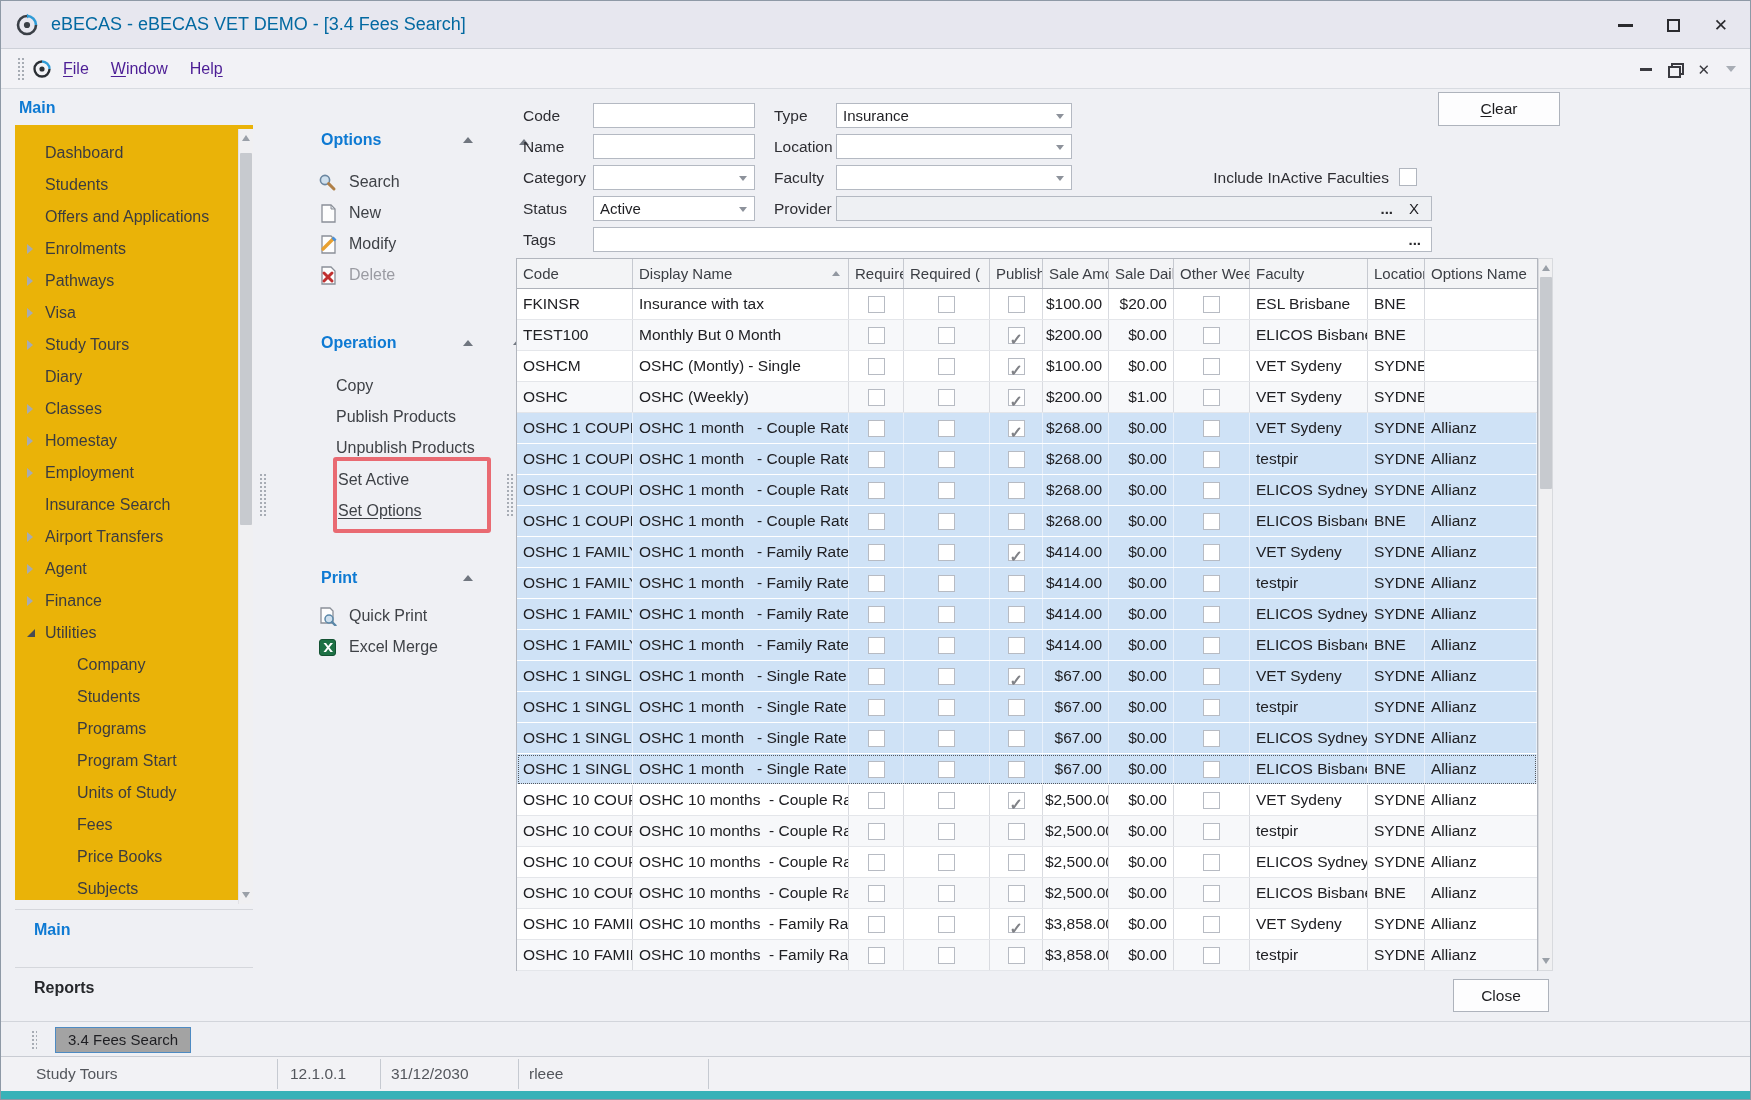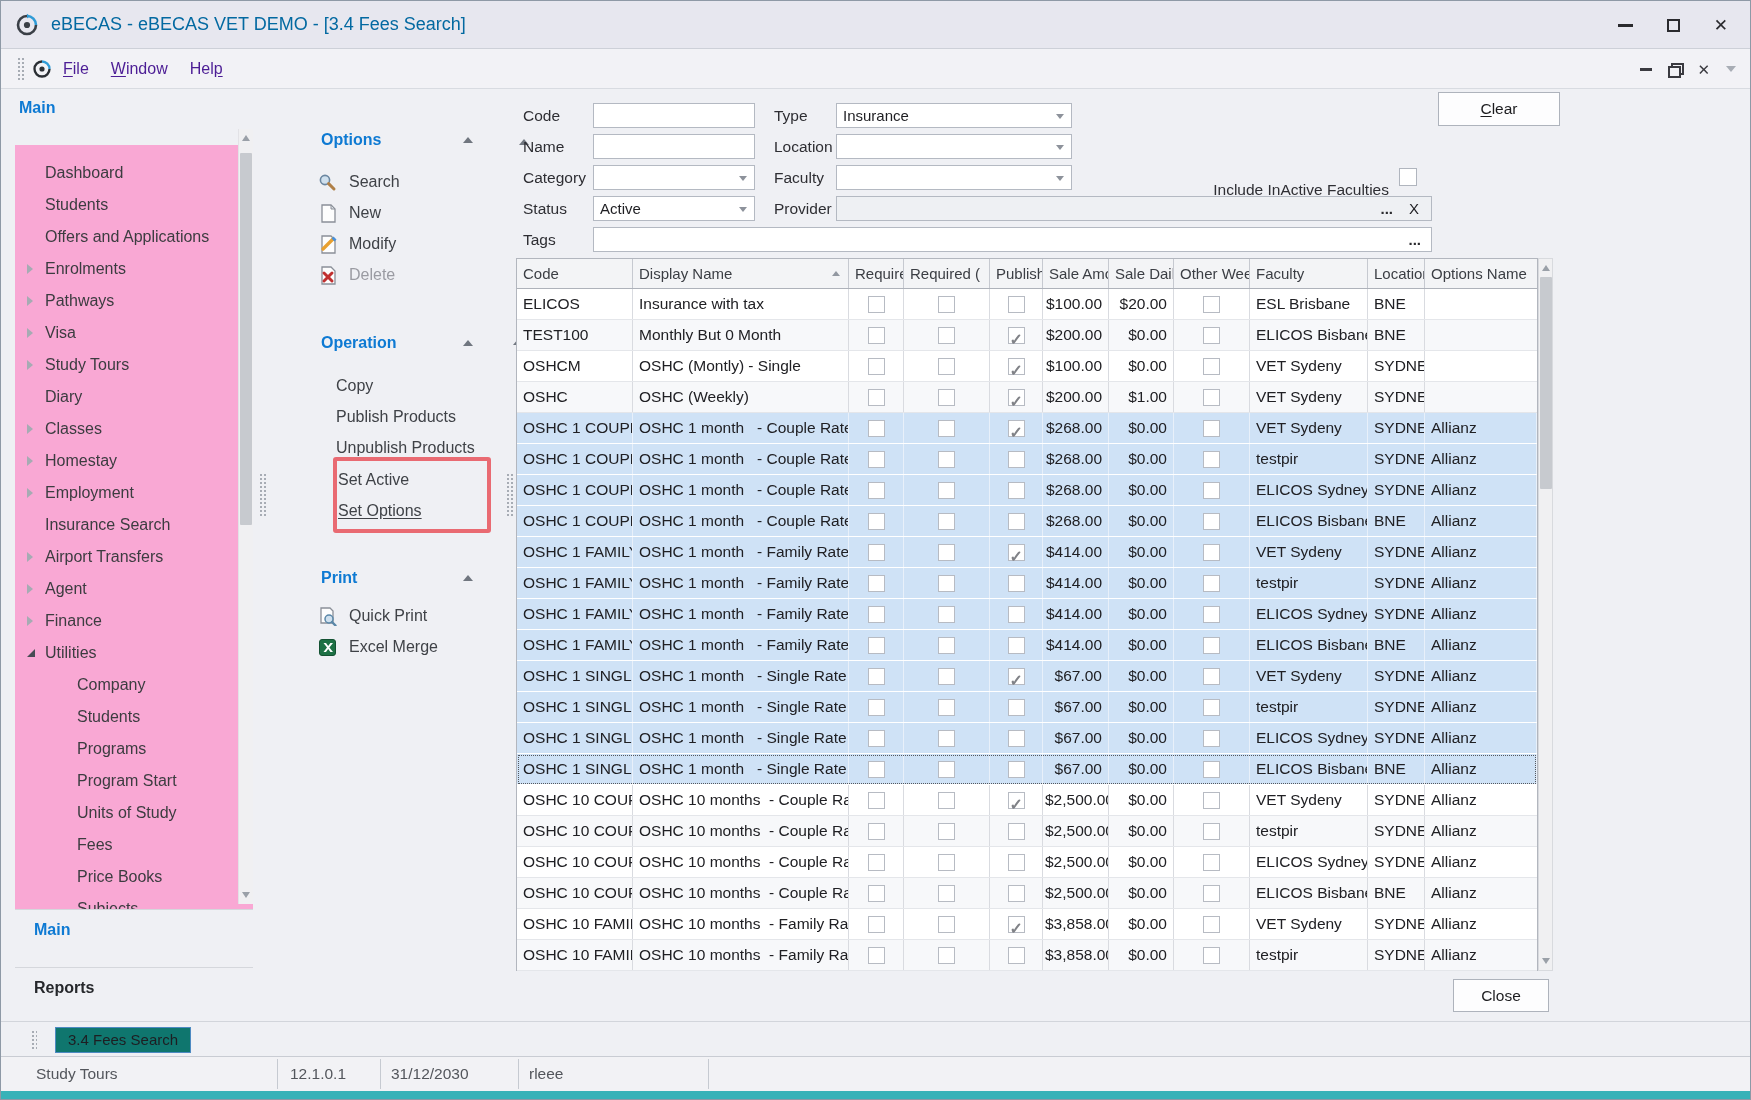--- a/index.html
+++ b/index.html
@@ -26,21 +26,21 @@
   .mdictrls{position:absolute;right:14px;top:0;height:40px;display:flex;align-items:center;gap:16px;}
   .mdi-min{width:12px;height:3px;background:#3a3a40;}
   .mdi-restore{position:relative;width:13px;height:12px;}
   .mdi-restore:before{content:"";position:absolute;left:3px;top:0;width:9px;height:8px;border:2px solid #3a3a40;background:#f2f2f6;}
   .mdi-restore:after{content:"";position:absolute;left:0;top:3px;width:9px;height:8px;border:2px solid #3a3a40;background:#f2f2f6;}
   .mdi-x{font-size:15px;color:#3a3a40;line-height:1;}
   .mdi-dd{width:0;height:0;border-left:5px solid transparent;border-right:5px solid transparent;border-top:6px solid #a8adb5;}
 
   
   .side-header{position:absolute;left:18px;top:98px;font-size:16px;font-weight:bold;color:#0e7ad3;}
-  .tree{position:absolute;left:14px;top:144px;width:238px;height:775px;background:#f9a8d4;overflow:hidden;padding-top:12px;}
+  .tree{position:absolute;left:14px;top:124px;width:238px;height:775px;background:#eab308;overflow:hidden;padding-top:12px;}
   .titem{height:32px;display:flex;align-items:center;padding-left:12px;font-size:16px;color:#3c3c40;cursor:default;}
   .titem .arrbox{width:15px;height:12px;display:flex;align-items:center;flex:0 0 auto;}
   .titem .lbl{margin-left:3px;white-space:nowrap;}
   .titem.sub{padding-left:44px;}
   .tarr-c{width:0;height:0;border-top:5px solid transparent;border-bottom:5px solid transparent;border-left:6px solid #a6abb3;}
   .tarr-e{width:0;height:0;border-bottom:8px solid #474c54;border-left:8px solid transparent;}
   .tree-scroll{position:absolute;left:237px;top:128px;width:15px;height:775px;background:#f0f0f2;border-left:1px solid #e2e2e6;}
   .sb-up{position:absolute;left:3px;top:6px;width:0;height:0;border-left:4px solid transparent;border-right:4px solid transparent;border-bottom:6px solid #9aa0a8;}
   .sb-dn{position:absolute;left:3px;bottom:6px;width:0;height:0;border-left:4px solid transparent;border-right:4px solid transparent;border-top:6px solid #9aa0a8;}
   .sb-thumb{position:absolute;left:1px;width:12px;background:#c7cacf;border-radius:1px;}
@@ -82,21 +82,21 @@
   .gc.cbc{display:flex;align-items:center;justify-content:center;padding-left:0;}
   .cb{width:17px;height:17px;background:#fff;border:1px solid #b7bbc3;position:relative;}
   .cb.on:after{content:"\2713";position:absolute;left:1px;top:-3px;font-size:16px;font-weight:bold;color:#808287;}
   .c-code{width:116px;} .c-name{width:216px;} .c-req1{width:55px;} .c-req2{width:86px;}
   .c-pub{width:53px;} .c-amt{width:66px;} .c-daily{width:65px;} .c-other{width:76px;}
   .c-fac{width:118px;} .c-loc{width:57px;} .c-prov{flex:1;border-right:none;}
   .grid-scroll{position:absolute;left:1537px;top:257px;width:15px;height:713px;background:#f0f0f2;border:1px solid #d8dade;}
 
   
   .tabbar{position:absolute;left:0;top:1020px;width:100%;height:36px;background:#eff0f4;border-top:1px solid #d2d5db;border-bottom:1px solid #c9ccd3;}
-  .tab{position:absolute;left:54px;top:5px;height:26px;padding:0 12px;background:#0f766e;border:1px solid #4d8ac2;font-size:15px;color:#1e1e22;line-height:24px;}
+  .tab{position:absolute;left:54px;top:5px;height:26px;padding:0 12px;background:#a3a3a3;border:1px solid #4d8ac2;font-size:15px;color:#1e1e22;line-height:24px;}
   .tabbar .grip{position:absolute;left:30px;top:8px;width:6px;height:20px;}
   .statusbar{position:absolute;left:0;top:1056px;width:100%;height:34px;background:#f2f2f5;}
   .seg{position:absolute;top:0;height:34px;line-height:34px;font-size:15.5px;color:#53565c;white-space:nowrap;}
   .sep{position:absolute;top:2px;height:30px;width:1px;background:#c6cad1;}
   .teal{position:absolute;left:0;top:1090px;width:100%;height:9px;background:#38b2b8;}
 
   .vgrip{width:8px;height:44px;}
 </style>
 </head>
 <body>
@@ -398,21 +398,21 @@
   </div>
 
   <div class="flabel" style="left:522px;top:164px;">Category</div>
   <div class="finput" style="left:592px;top:164px;width:162px;">
     <span class="caret"></span>
   </div>
   <div class="flabel" style="left:773px;top:164px;">Faculty</div>
   <div class="finput" style="left:835px;top:164px;width:236px;">
     <span class="caret"></span>
   </div>
-  <div class="flabel" style="left:1140px;top:176px;width:248px;text-align:right;">Include InActive Faculties</div>
+  <div class="flabel" style="left:1140px;top:164px;width:248px;text-align:right;">Include InActive Faculties</div>
   <span class="chk" style="left:1398px;top:167px;"></span>
 
   <div class="flabel" style="left:522px;top:195px;">Status</div>
   <div class="finput" style="left:592px;top:195px;width:162px;">
     <span>Active</span>
     <span class="caret"></span>
   </div>
   <div class="flabel" style="left:773px;top:195px;">Provider</div>
   <div class="finput ro" style="left:835px;top:195px;width:596px;">
     <span class="dots" style="right:38px;">...</span>
@@ -433,21 +433,21 @@
       <div class="hcell c-pub">Publish</div>
       <div class="hcell c-amt">Sale Amo</div>
       <div class="hcell c-daily">Sale Daily</div>
       <div class="hcell c-other">Other Wee</div>
       <div class="hcell c-fac">Faculty</div>
       <div class="hcell c-loc">Location</div>
       <div class="hcell c-prov">Options Name</div>
     </div>
     <div class="grows">
       <div class="grow">
-          <div class="gc c-code">ELICOS</div>
+          <div class="gc c-code">FKINSR</div>
           <div class="gc c-name name">Insurance with tax</div>
           <div class="gc c-req1 cbc">
             <span class="cb"></span>
           </div>
           <div class="gc c-req2 cbc">
             <span class="cb"></span>
           </div>
           <div class="gc c-pub cbc">
             <span class="cb"></span>
           </div>

